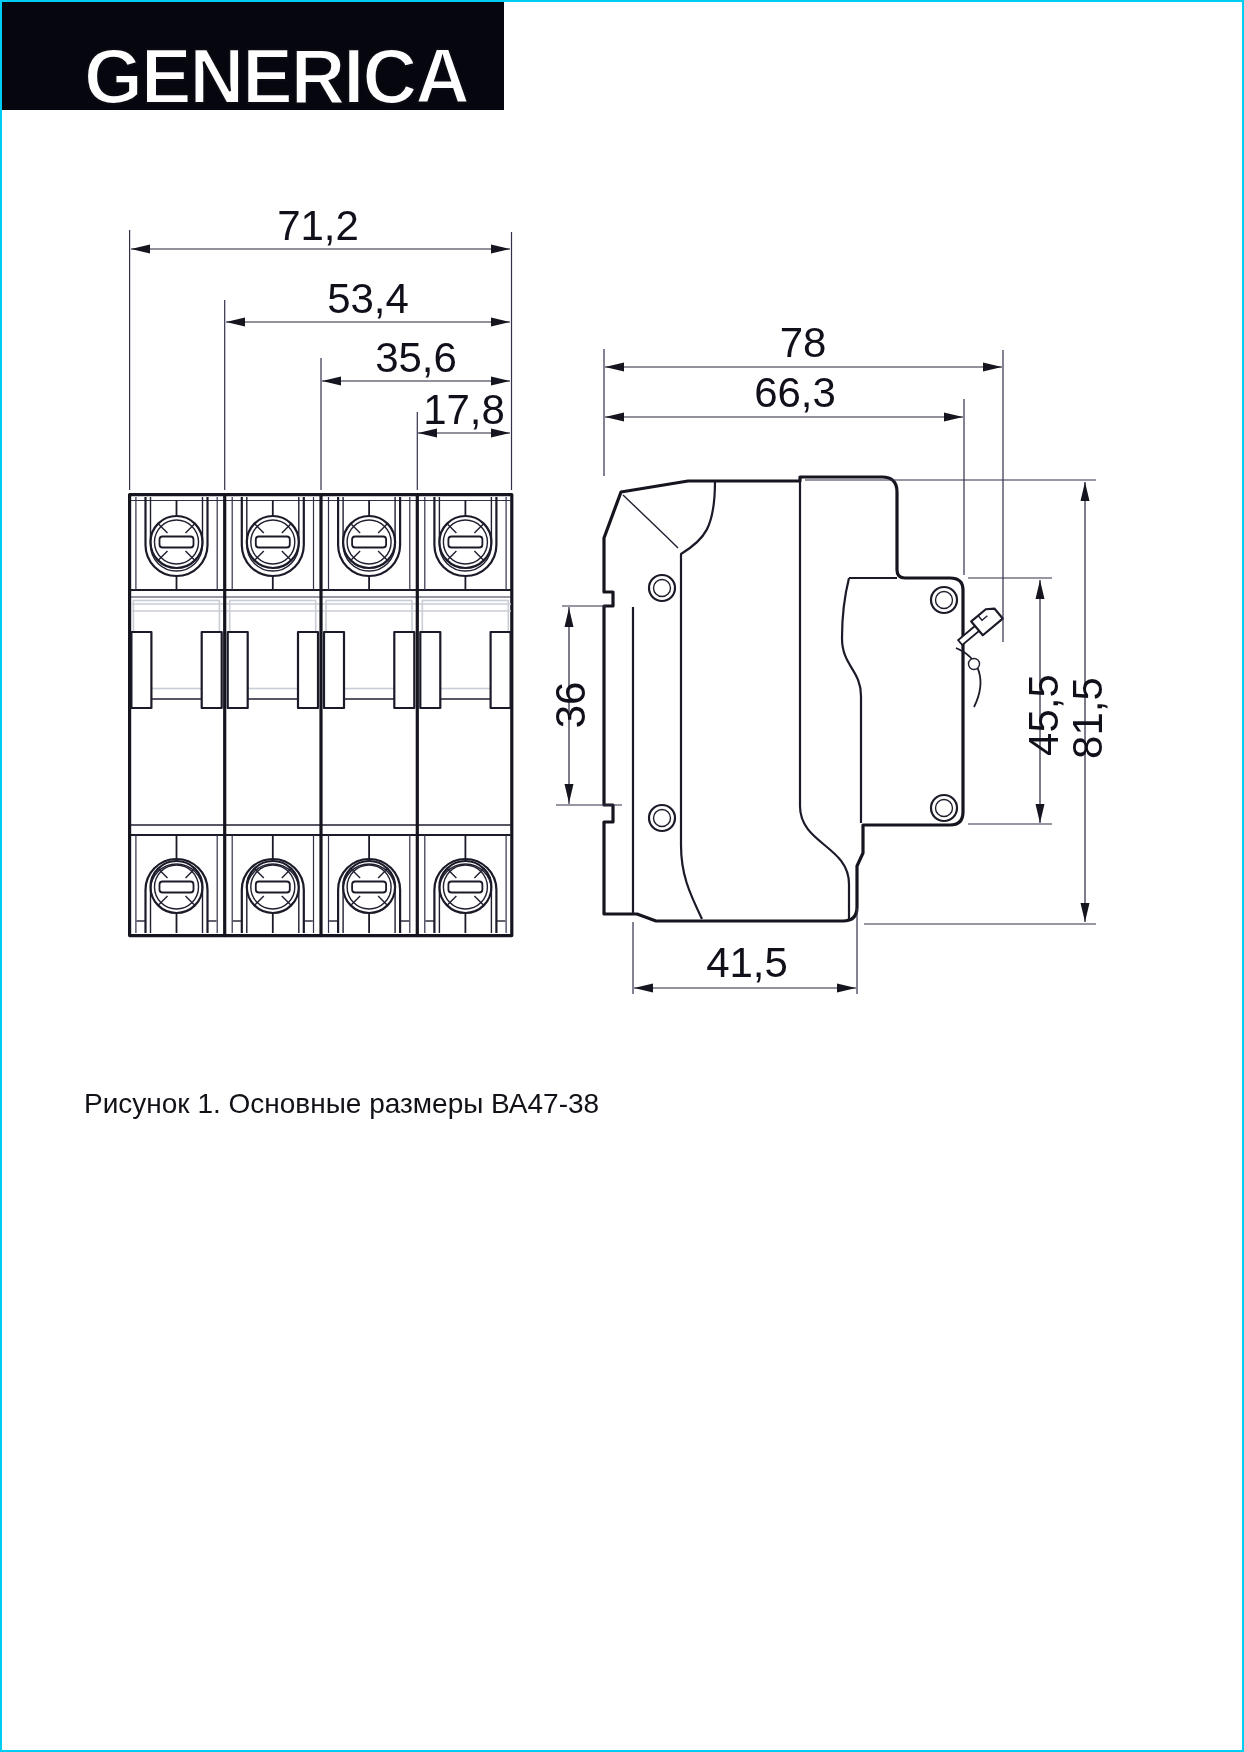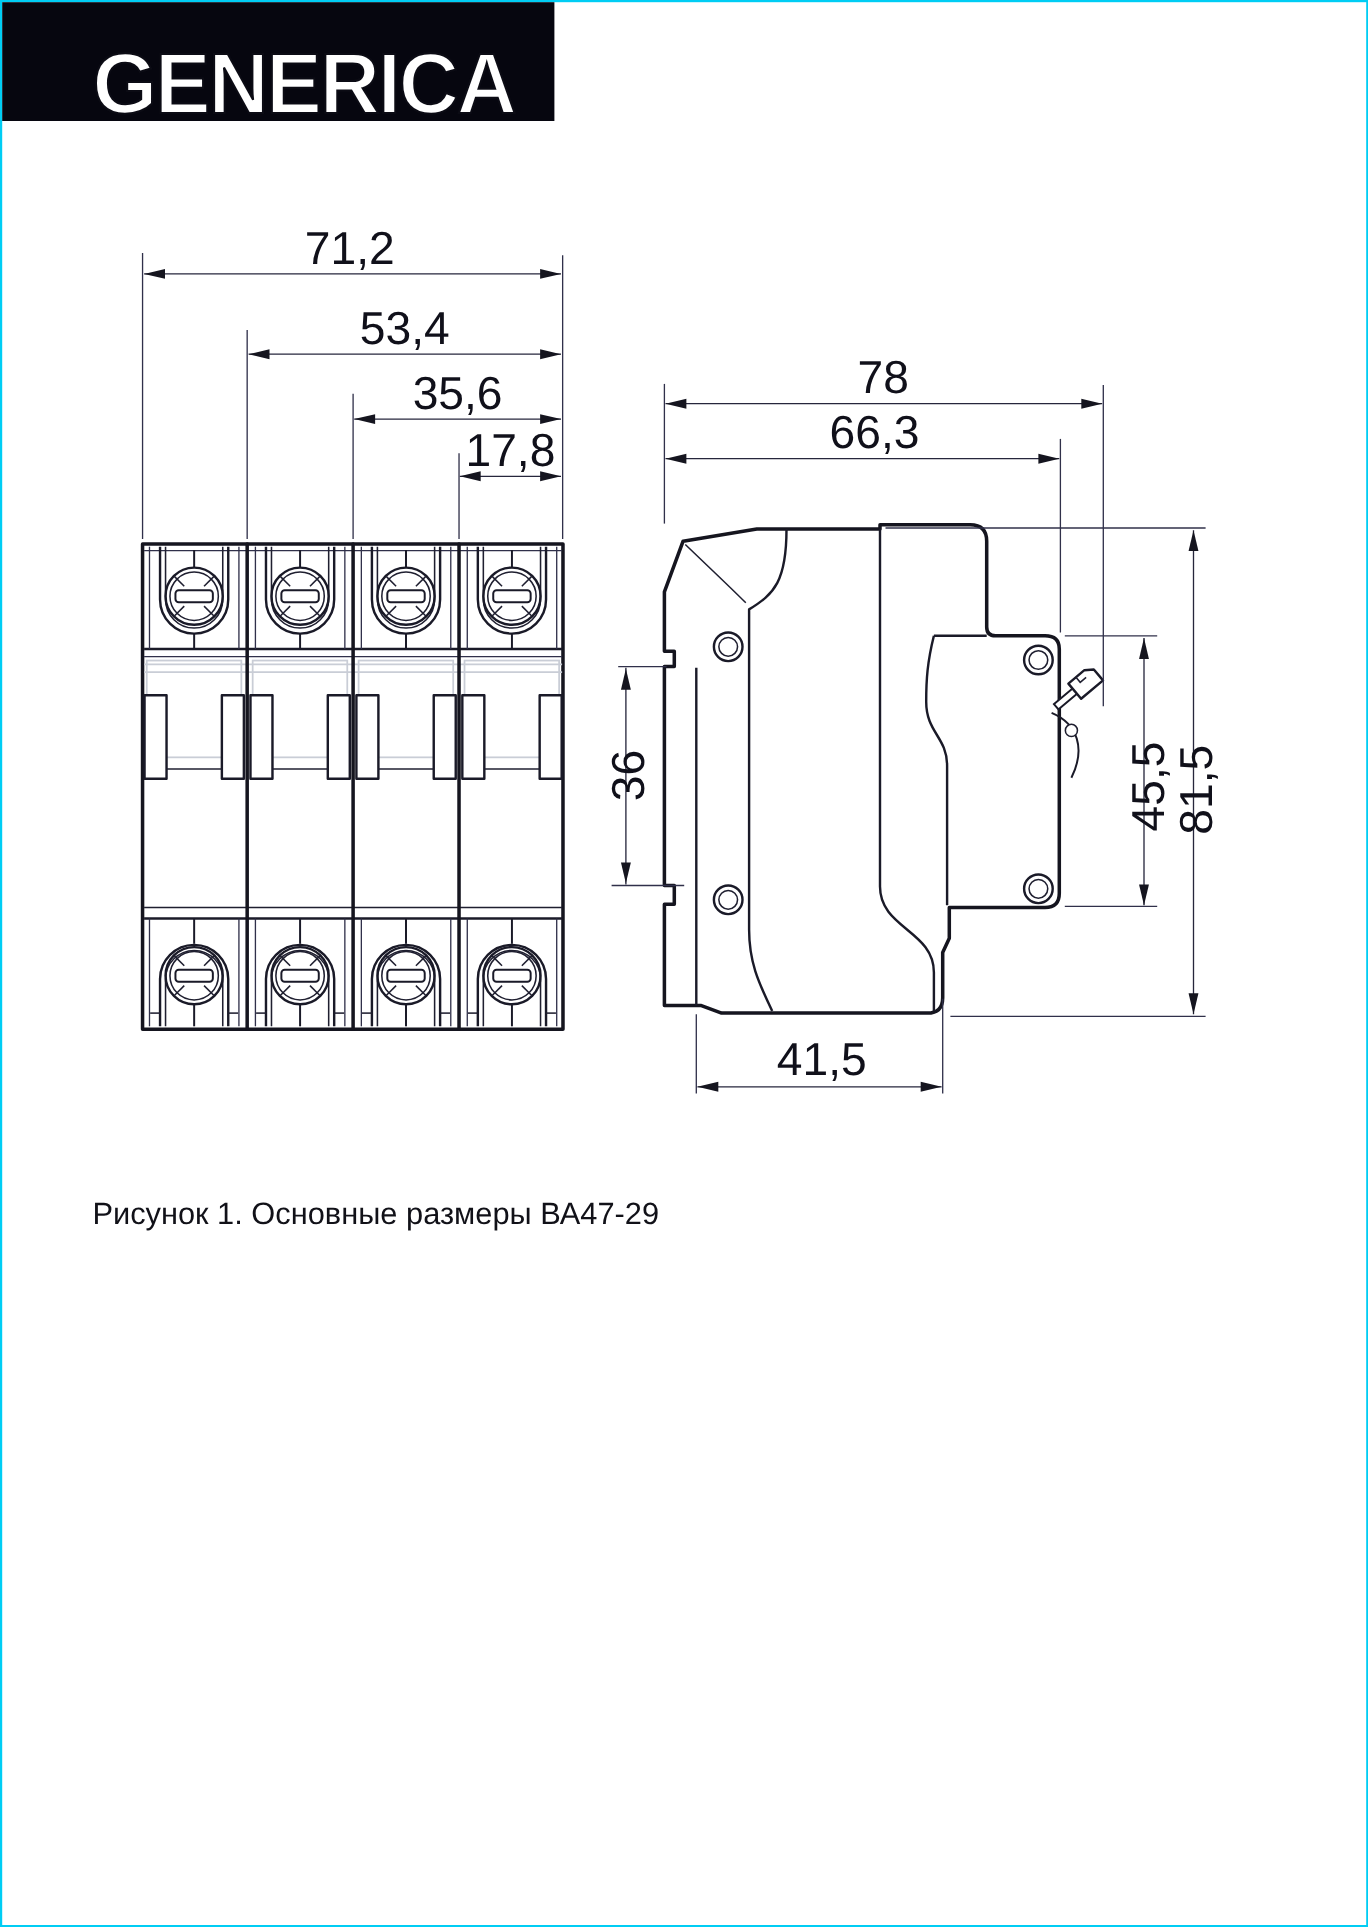--- a/index.html
+++ b/index.html
@@ -205,14 +205,14 @@
       <polygon class="arr" points="1085,922 1080.5,903 1089.5,903"></polygon>
       <text class="dimtxt" transform="translate(1102,718) rotate(-90)" text-anchor="middle">81,5</text>
 
       <line class="dim" x1="634" y1="988" x2="856" y2="988"></line>
       <polygon class="arr" points="634,988 653,983.5 653,992.5"></polygon>
       <polygon class="arr" points="856,988 837,983.5 837,992.5"></polygon>
       <text class="dimtxt" x="747" y="977" text-anchor="middle">41,5</text>
     </g>
   </svg>
 
-  <div id="caption">Рисунок 1. Основные размеры ВА47-29</div>
+  <div id="caption">Рисунок 1. Основные размеры ВА47-38</div>
 </div>
 
 </body></html>

